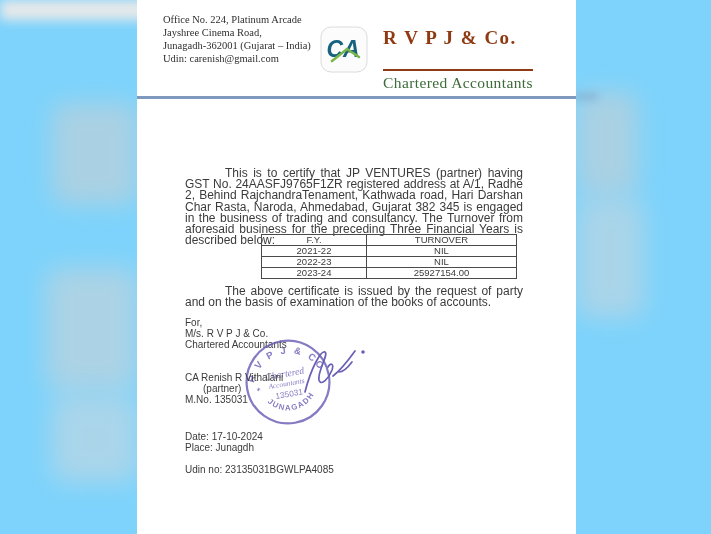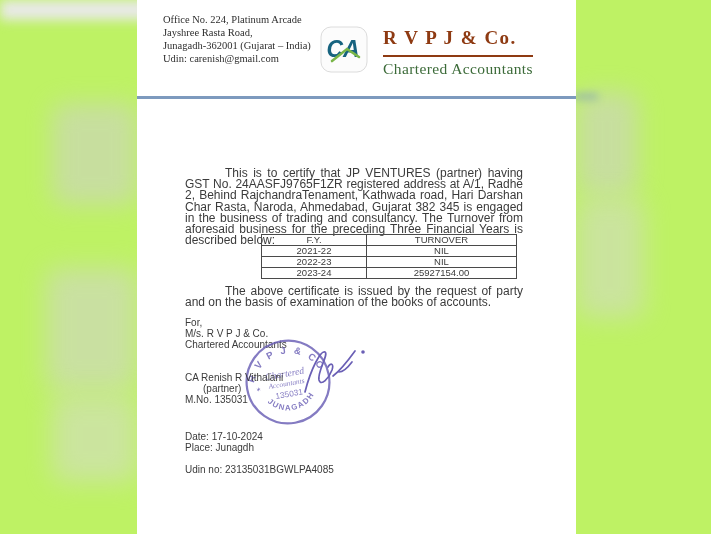--- a/index.html
+++ b/index.html
@@ -1,35 +1,35 @@
 <!DOCTYPE html>
 <html><head>
 <meta charset="utf-8">
 <style>
   html,body{margin:0;padding:0;background:#ffffff;}
   body{width:711px;height:534px;overflow:hidden;font-family:"Liberation Sans",sans-serif;}
-  .stage{position:relative;width:711px;height:534px;background:#bef264;overflow:hidden;}
+  .stage{position:relative;width:711px;height:534px;background:#7dd3fc;overflow:hidden;}
 
   
   .blob{position:absolute;pointer-events:none;}
   .blob-band{left:0;top:0;width:150px;height:20px;background:#e9e9e9;filter:blur(6px);}
   .blob-l1{left:52px;top:103px;width:86px;height:102px;background:#cfcfcf;filter:blur(12px);opacity:.55;border-radius:12px;}
   .blob-l2{left:46px;top:268px;width:92px;height:122px;background:#d3d3d3;filter:blur(13px);opacity:.55;border-radius:12px;}
   .blob-l3{left:52px;top:396px;width:86px;height:86px;background:#d8d8d8;filter:blur(13px);opacity:.5;border-radius:12px;}
   .blob-r1{left:576px;top:92px;width:62px;height:102px;background:#cfcfcf;filter:blur(12px);opacity:.55;border-radius:12px;}
   .blob-r2{left:576px;top:198px;width:68px;height:120px;background:#d6d6d6;filter:blur(13px);opacity:.5;border-radius:12px;}
   .blob-line{left:574px;top:94px;width:24px;height:5px;background:#7d9abe;filter:blur(4px);opacity:.75;}
 
   
   .page{position:absolute;left:137px;top:0;width:439px;height:534px;background:#ffffff;color:#3b3b3b;}
 
   .address{position:absolute;left:26px;top:13px;font-family:"Liberation Serif",serif;font-size:10.5px;line-height:13px;color:#2e2e2e;}
   .ca-logo{position:absolute;left:183px;top:26px;width:48px;height:47px;}
   .firm{position:absolute;left:246px;top:27px;}
-  .firm-name{font-family:"Liberation Serif",serif;font-weight:bold;font-size:19px;letter-spacing:1.5px;color:#8e3a12;border-bottom:2px solid #8e3a12;padding-bottom:6px;white-space:nowrap;}
+  .firm-name{font-family:"Liberation Serif",serif;font-weight:bold;font-size:19px;letter-spacing:1.5px;color:#8e3a12;border-bottom:2px solid #8e3a12;padding-bottom:20px;white-space:nowrap;}
   .firm-sub{font-family:"Liberation Serif",serif;font-size:15.5px;color:#3c6b39;margin-top:3px;letter-spacing:.4px;white-space:nowrap;}
   .divider{position:absolute;left:0;top:96px;width:439px;height:3px;background:#7d9abe;}
 
   .title{position:absolute;left:0;top:139px;width:439px;text-align:center;font-size:12px;letter-spacing:.6px;color:#333;}
 
   .para{position:absolute;left:48px;width:338px;font-size:12px;line-height:11.2px;text-align:justify;text-indent:40px;color:#3b3b3b;margin:0;}
   .p1{top:168px;}
   .p2{top:286px;}
 
   .turnover-table{position:absolute;left:124px;top:234px;border-collapse:collapse;border-radius:10px;}
@@ -57,21 +57,21 @@
   <div class="blob blob-l2"></div>
   <div class="blob blob-l3"></div>
   <div class="blob blob-r1"></div>
   <div class="blob blob-r2"></div>
   <div class="blob blob-line"></div>
 
   <div class="page">
 
     <div class="address">
       <div>Office No. 224, Platinum Arcade</div>
-      <div>Jayshree Rasta Road,</div>
+      <div>Jayshree Cinema Road,</div>
       <div>Junagadh-362001 (Gujarat – India)</div>
       <div>Udin: carenish@gmail.com</div>
     </div>
 
     <svg class="ca-logo" viewBox="0 0 48 47">
       <rect x="1" y="1" width="46" height="45" rx="10" fill="#fcfcfc" stroke="#dcdcdc" stroke-width="1"></rect>
       <text x="23" y="31" text-anchor="middle" font-family="Liberation Sans, sans-serif" font-size="23" font-weight="bold" font-style="italic" fill="#17637f">CA</text>
       <path d="M12 35 L27 23 L39 31" fill="none" stroke="#7ab648" stroke-width="2.6" stroke-linecap="round"></path>
     </svg>
 

